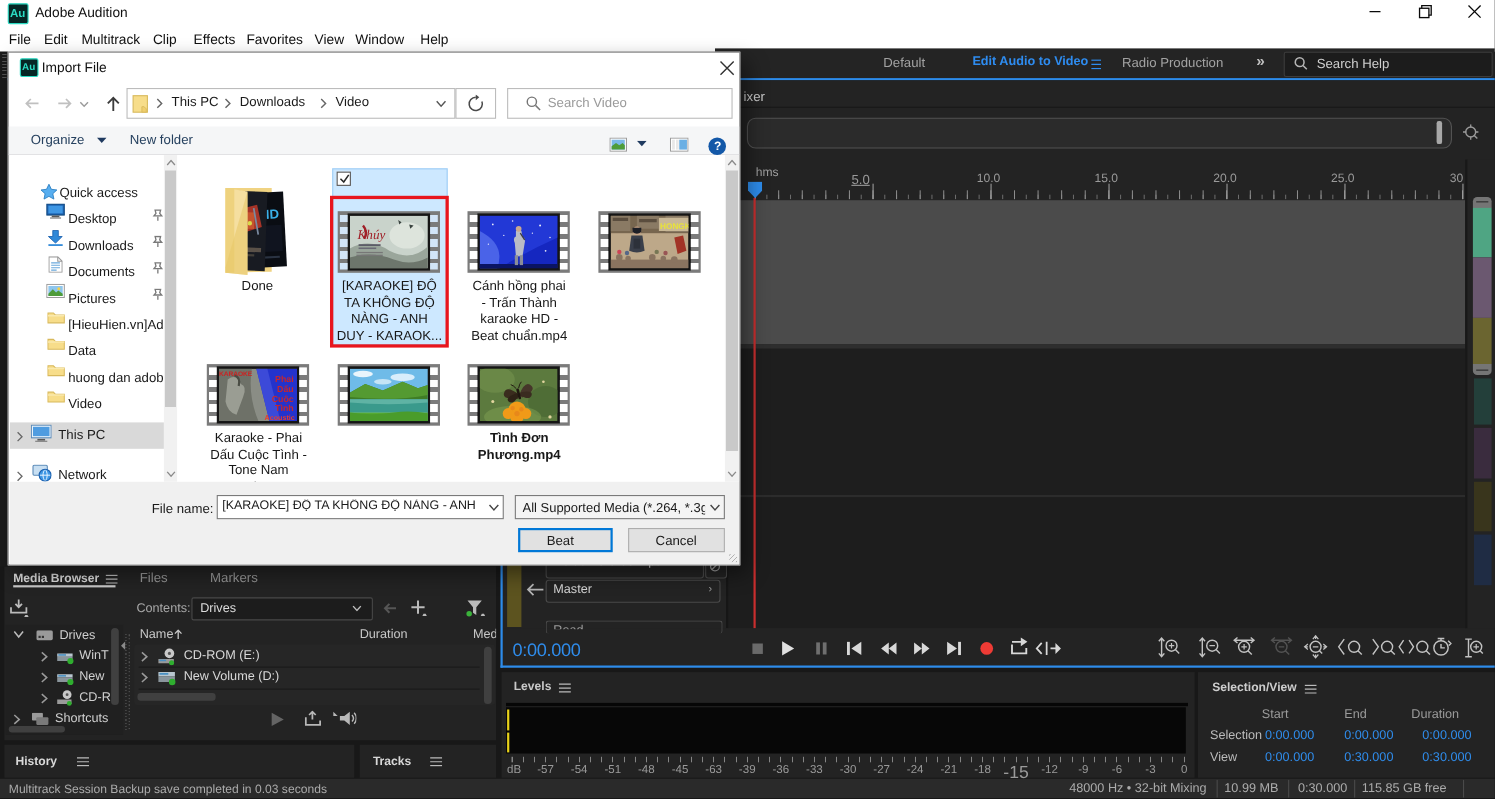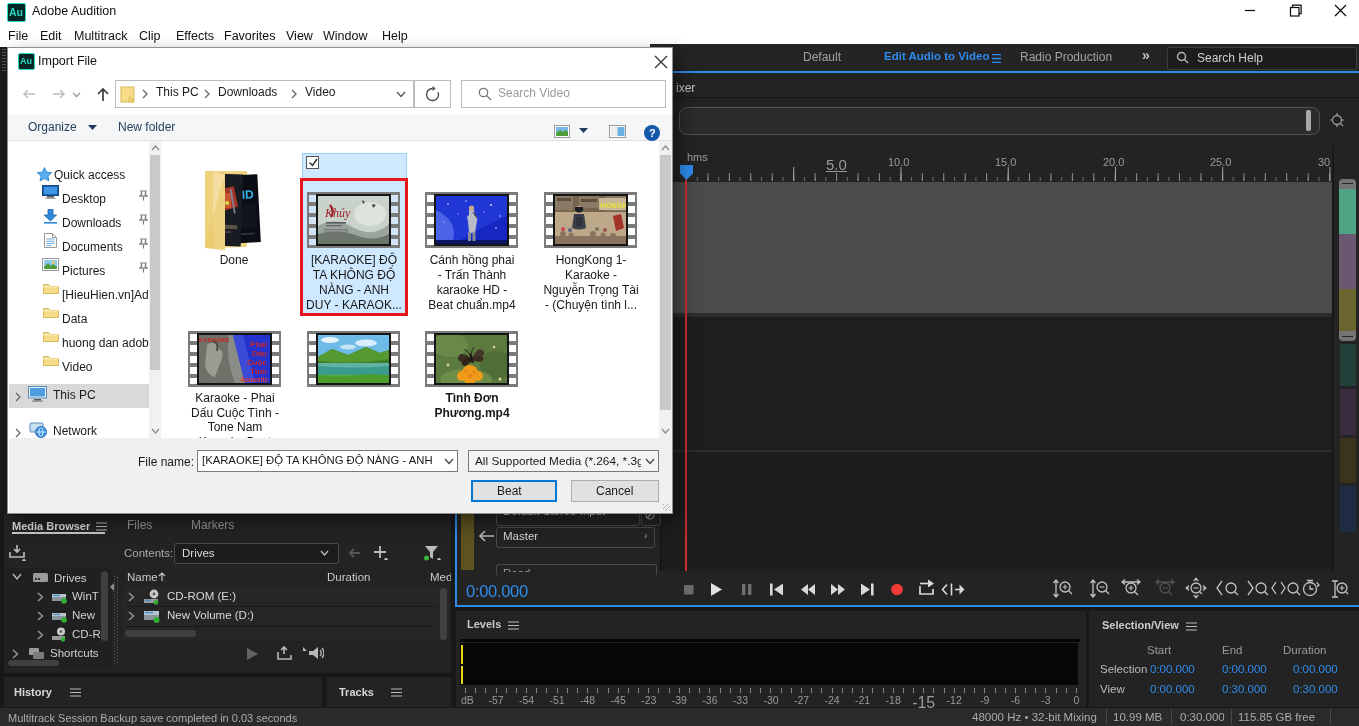--- a/index.html
+++ b/index.html
@@ -71,21 +71,21 @@
 
 <div class="a" style="left:679px;top:107px;width:639px;height:26px;background:#2b2b2b;border:1px solid #525252;border-radius:8px;"></div>
 <div class="a" style="left:1306px;top:110px;width:5px;height:21px;background:#a8a8a8;border-radius:2px;"></div>
 <svg class="a" style="left:1327px;top:113px;" width="20" height="17" viewBox="0 0 20 17">
   <circle cx="10" cy="7" r="4.5" fill="none" stroke="#9a9a9a" stroke-width="1.3"></circle>
   <line x1="13" y1="10" x2="16" y2="13" stroke="#9a9a9a" stroke-width="1.3"></line>
   <path d="M3 7h3M14 7h3M10 0v3M10 11v3" stroke="#9a9a9a" stroke-width="1.2"></path>
 </svg>
 
 <div class="tx" style="left:687px;top:151px;font-size:11px;color:#9f9f9f;">hms</div>
-<div class="tx" style="left:826px;top:156px;font-size:15px;color:#9a9a9a;text-decoration:underline;">5.0</div>
+<div class="tx" style="left:774px;top:156px;font-size:12px;color:#9a9a9a;text-decoration:underline;">5.0</div>
 <div class="tx" style="left:888px;top:156px;font-size:11px;color:#9a9a9a;">10.0</div>
 <div class="tx" style="left:995px;top:156px;font-size:11px;color:#9a9a9a;">15.0</div>
 <div class="tx" style="left:1103px;top:156px;font-size:11px;color:#9a9a9a;">20.0</div>
 <div class="tx" style="left:1210px;top:156px;font-size:11px;color:#9a9a9a;">25.0</div>
 <div class="tx" style="left:1318px;top:156px;font-size:11px;color:#9a9a9a;">30</div>
 
 <div class="a" style="left:686px;top:167px;width:646px;height:14px;
   background-image:
     linear-gradient(to right, #a5a5a5 0 1px, transparent 1px),
     linear-gradient(to right, #8f8f8f 0 1px, transparent 1px),
@@ -392,21 +392,21 @@
 <div class="a" style="left:460px;top:643px;width:618px;height:42px;background:#070707;"></div>
 <div class="a" style="left:461px;top:645px;width:2px;height:19px;background:#e8d21a;"></div>
 <div class="a" style="left:461px;top:666px;width:2px;height:18px;background:#e8d21a;"></div>
 <div class="a" style="left:465px;top:688px;width:614px;height:5px;background-image:repeating-linear-gradient(to right,#858585 0 1px,transparent 1px 10.183px);background-position:0 0;"></div>
 <div class="tx" style="left:461px;top:694px;font-size:10.5px;color:#9a9a9a;">dB</div>
 <div class="tx" style="left:496.0px;top:694px;font-size:10.5px;color:#9a9a9a;transform:translateX(-50%);">-57</div>
 <div class="tx" style="left:526.5px;top:694px;font-size:10.5px;color:#9a9a9a;transform:translateX(-50%);">-54</div>
 <div class="tx" style="left:557.1px;top:694px;font-size:10.5px;color:#9a9a9a;transform:translateX(-50%);">-51</div>
 <div class="tx" style="left:587.6px;top:694px;font-size:10.5px;color:#9a9a9a;transform:translateX(-50%);">-48</div>
 <div class="tx" style="left:618.2px;top:694px;font-size:10.5px;color:#9a9a9a;transform:translateX(-50%);">-45</div>
-<div class="tx" style="left:648.8px;top:694px;font-size:10.5px;color:#9a9a9a;transform:translateX(-50%);">-23</div>
+<div class="tx" style="left:648.8px;top:694px;font-size:10.5px;color:#9a9a9a;transform:translateX(-50%);">-63</div>
 <div class="tx" style="left:679.3px;top:694px;font-size:10.5px;color:#9a9a9a;transform:translateX(-50%);">-39</div>
 <div class="tx" style="left:709.9px;top:694px;font-size:10.5px;color:#9a9a9a;transform:translateX(-50%);">-36</div>
 <div class="tx" style="left:740.4px;top:694px;font-size:10.5px;color:#9a9a9a;transform:translateX(-50%);">-33</div>
 <div class="tx" style="left:771.0px;top:694px;font-size:10.5px;color:#9a9a9a;transform:translateX(-50%);">-30</div>
 <div class="tx" style="left:801.5px;top:694px;font-size:10.5px;color:#9a9a9a;transform:translateX(-50%);">-27</div>
 <div class="tx" style="left:832.0px;top:694px;font-size:10.5px;color:#9a9a9a;transform:translateX(-50%);">-24</div>
 <div class="tx" style="left:862.6px;top:694px;font-size:10.5px;color:#9a9a9a;transform:translateX(-50%);">-21</div>
 <div class="tx" style="left:893.2px;top:694px;font-size:10.5px;color:#9a9a9a;transform:translateX(-50%);">-18</div>
 <div class="tx" style="left:923.7px;top:694px;font-size:16px;color:#9a9a9a;transform:translateX(-50%);">-15</div>
 <div class="tx" style="left:954.2px;top:694px;font-size:10.5px;color:#9a9a9a;transform:translateX(-50%);text-align:right;">-12</div>
@@ -731,21 +731,20 @@
                 <circle cx="8" cy="33" r="2" fill="#c45"></circle>
                 <circle cx="15" cy="34" r="2" fill="#568"></circle>
                 <circle cx="42" cy="33" r="2" fill="#775"></circle>
                 <circle cx="50" cy="34" r="2" fill="#955"></circle>
               </g>
       </svg>
           </div>
       <div class="hl"></div>
           <div class="hr"></div>
     </div>
-    <div class="lbl" style="left:522px;top:112px;">HongKong 1-<br>Karaoke -<br>Nguyễn Trọng Tài<br>- (Chuyện tình l...</div>
 
     <div class="film" style="left:179px;top:190px;">
       <div class="blk"></div>
       <div class="fimg">
             <svg width="71" height="48" viewBox="0 0 71 48">
         <rect width="71" height="48" fill="#8a8d85"></rect>
         <path d="M0 0 h30 q-4 24 6 48 h-36 z" fill="#6e7168"></path>
         <path d="M8 10 q8 -6 12 4 q6 2 2 12 l-6 16 q-8 -2 -10 -12 z" fill="#9a9d93"></path>
         <path d="M14 6 q6 2 4 10" stroke="#4a4d45" stroke-width="2" fill="none"></path>
         <path d="M34 0 H71 V48 H46 Z" fill="#2433cc"></path>

